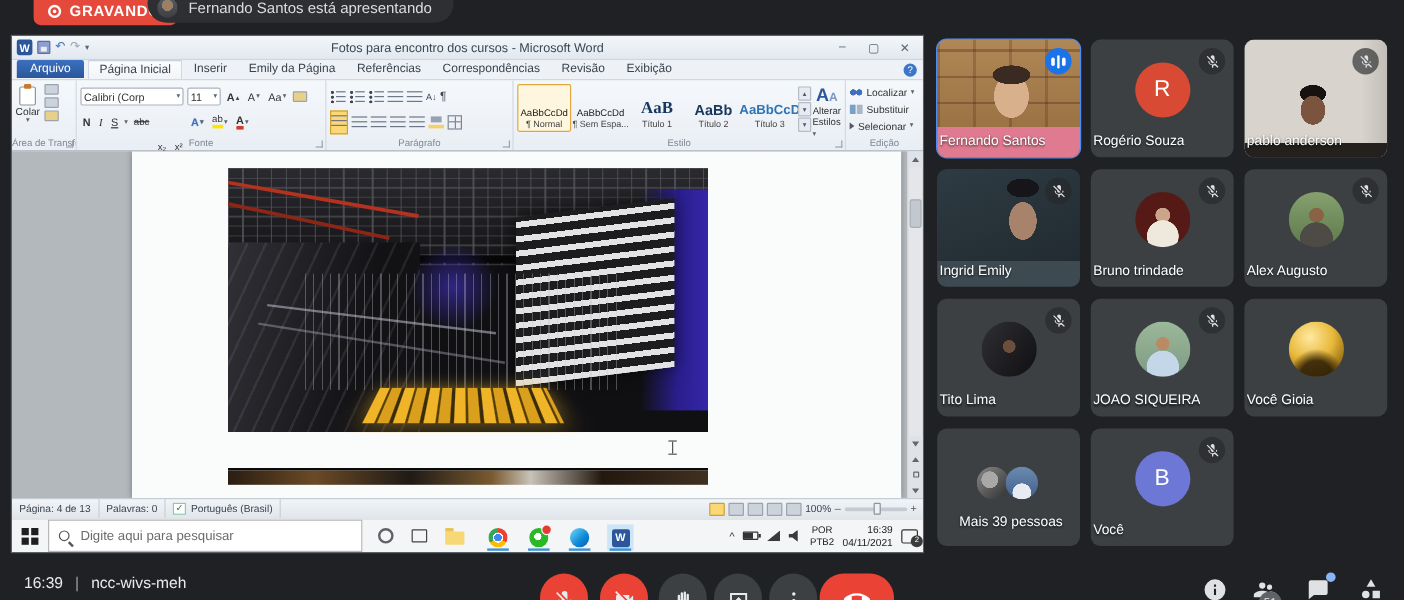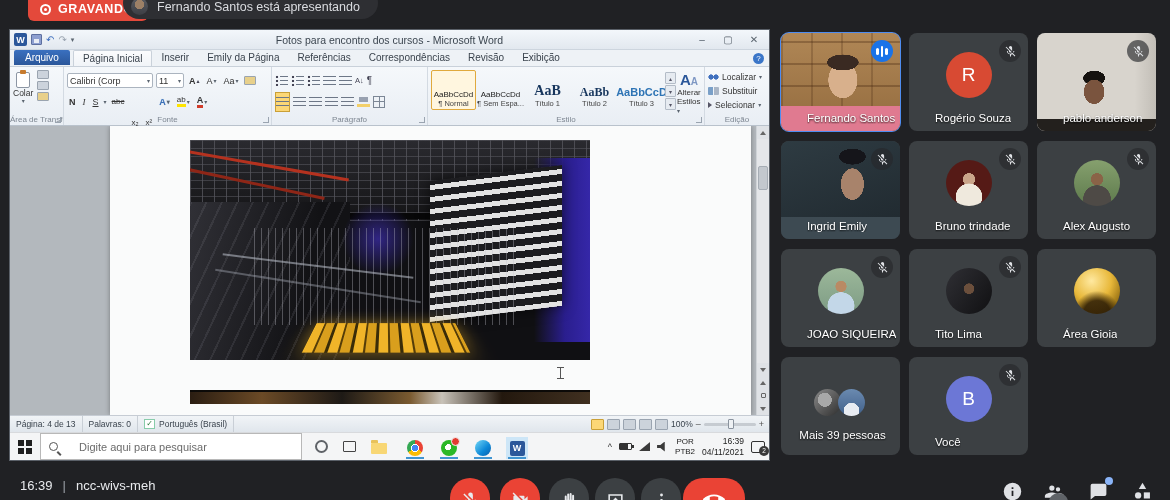--- a/index.html
+++ b/index.html
@@ -97,21 +97,21 @@
   .pil{font-size:10px;color:#445;}
 
   .g-style{width:277px;}
   .chips{display:flex;gap:2px;align-items:stretch;height:40px;}
   .chip{width:45px;border:1px solid transparent;border-radius:2px;display:flex;flex-direction:column;
     align-items:center;justify-content:flex-end;padding:1px;}
   .chip.sel{background:#fff6df;border-color:#e0a93d;}
   .csample{line-height:1.05;color:#1b1b1b;}
   .s-n{font-size:8px;}
   .s-t1{font-size:14px;font-family:"Liberation Serif",serif;font-weight:bold;color:#17365d;}
-  .s-t2{font-size:12px;font-family:Liberation Serif, serif;font-weight:bold;color:#17365d;}
+  .s-t2{font-size:12px;font-family:Liberation Sans, sans-serif;font-weight:bold;color:#17365d;}
   .s-t3{font-size:11px;color:#2e74b5;font-weight:bold;}
   .cname{font-size:7.5px;color:#444;white-space:nowrap;}
   .scrollcol{display:flex;flex-direction:column;gap:1px;margin:2px 1px 0;}
   .scb{width:11px;height:12px;background:#e6ebf1;border:1px solid #b3bcc7;border-radius:1px;
     display:flex;align-items:center;justify-content:center;font-size:6px;color:#556;}
   .alterar{display:flex;flex-direction:column;align-items:center;justify-content:flex-start;width:44px;font-size:8px;color:#333;line-height:1.15;padding-top:2px;}
   .aa-big{font-size:15px;font-weight:bold;color:#2b579a;line-height:1;}
   .aa-small{font-size:10px;font-weight:bold;color:#7f98c4;}
 
   .g-edit{flex:1;border-right:none;}
@@ -172,21 +172,21 @@
   .zsign{font-size:9px;color:#555;}
 
   
   .w-task{position:absolute;left:0;top:402px;right:0;height:28px;background:#f4f5f6;border-top:1px solid #d8dadd;}
   .winlogo{position:absolute;left:8px;top:7px;width:14px;height:14px;background:
     linear-gradient(#1f1f1f,#1f1f1f) 0 0/6px 6px no-repeat,
     linear-gradient(#1f1f1f,#1f1f1f) 8px 0/6px 6px no-repeat,
     linear-gradient(#1f1f1f,#1f1f1f) 0 8px/6px 6px no-repeat,
     linear-gradient(#1f1f1f,#1f1f1f) 8px 8px/6px 6px no-repeat;}
   .tsearch{position:absolute;left:30px;top:0;width:262px;height:27px;background:#fff;border:1px solid #b8b8b8;
-    display:flex;align-items:center;gap:19px;padding:0 8px;}
+    display:flex;align-items:center;gap:7px;padding:0 8px;}
   .mag{width:9px;height:9px;border:1.5px solid #555;border-radius:50%;position:relative;flex:none;}
   .mag::after{content:'';position:absolute;left:8px;top:8px;width:5px;height:1.5px;background:#555;transform:rotate(45deg);transform-origin:0 0;}
   .tsearch input{border:none;outline:none;font-size:11px;color:#444;width:100%;background:transparent;font-family:"Liberation Sans",sans-serif;}
   .tsearch input::placeholder{color:#6b6b6b;opacity:1;}
   .cortana{position:absolute;left:305px;top:7px;width:13px;height:13px;border:2px solid #5f6368;border-radius:50%;}
   .taskview{position:absolute;left:333px;top:8px;width:13px;height:11px;border:1.5px solid #444;border-radius:1px;}
   .tapp{position:absolute;top:4px;width:22px;height:22px;display:flex;align-items:center;justify-content:center;}
   .underl{position:absolute;bottom:0;width:18px;height:2px;background:#3f94d1;}
   .folder{width:16px;height:11px;background:#f8d775;border-radius:1px;position:relative;}
   .folder::before{content:'';position:absolute;left:0;top:-3px;width:7px;height:3px;background:#e8c25a;border-radius:1px 1px 0 0;}
@@ -209,21 +209,21 @@
   .dt{text-align:right;font-size:8.5px;}
   .notif{width:14px;height:12px;border:1.5px solid #333;border-radius:2px;position:relative;}
   .notif-badge{position:absolute;right:-5px;bottom:-4px;width:10px;height:10px;border-radius:50%;background:#3a3a3a;
     color:#fff;font-size:6.5px;display:flex;align-items:center;justify-content:center;}
 
   
   #panel{position:absolute;left:781px;top:33px;width:375px;display:grid;
     grid-template-columns:repeat(3,119px);grid-template-rows:repeat(4,98px);gap:10px 9px;}
   .tile{position:relative;background:#3c4043;border-radius:8px;overflow:hidden;}
   .tile.speaking{outline:2px solid #4e8cf0;outline-offset:-1px;}
-  .pname{position:absolute;left:26px;bottom:7px;color:#fff;font-size:11.5px;font-weight:500;
+  .pname{position:absolute;left:2px;bottom:7px;color:#fff;font-size:11.5px;font-weight:500;
     text-shadow:0 1px 2px rgba(0,0,0,.85);white-space:nowrap;max-width:100px;overflow:hidden;text-align:right;}
   .pname.center{left:4px;right:0;bottom:14px;text-align:center;max-width:none;}
   .mute{position:absolute;right:7px;top:7px;width:22px;height:22px;border-radius:50%;
     background:rgba(38,40,43,.65);display:flex;align-items:center;justify-content:center;}
   .mute svg{width:13px;height:13px;fill:#dfe1e5;}
   .speak-ind{position:absolute;right:7px;top:7px;width:22px;height:22px;border-radius:50%;background:#1a73e8;
     display:flex;align-items:center;justify-content:center;gap:2px;}
   .speak-ind i{width:2.5px;background:#fff;border-radius:2px;display:block;}
   .speak-ind i:nth-child(1){height:7px;}.speak-ind i:nth-child(2){height:11px;}.speak-ind i:nth-child(3){height:7px;}
   .vid{position:absolute;inset:0;}
@@ -687,38 +687,38 @@
       <div class="av av-alex"></div>
       <span class="pname">Alex Augusto</span>
     </div>
 
     <div class="tile">
       <div class="mute">
           <svg>
             <use href="#i-micoff"></use>
           </svg>
         </div>
-      <div class="av av-joaos"></div>
-      <span class="pname">JOAO SIQUEIRA</span>
+      <div class="av av-tito"></div>
+      <span class="pname">Tito Lima</span>
     </div>
 
     <div class="tile">
       <div class="mute">
           <svg>
             <use href="#i-micoff"></use>
           </svg>
         </div>
-      <div class="av av-tito"></div>
-      <span class="pname">Tito Lima</span>
+      <div class="av av-joaos"></div>
+      <span class="pname">JOAO SIQUEIRA</span>
     </div>
 
 
     <div class="tile">
       <div class="av av-gioia"></div>
-      <span class="pname">Área Gioia</span>
+      <span class="pname">Você Gioia</span>
     </div>
 
     <div class="tile">
       <div class="duo">
           <span class="d1"></span>
           <span class="d2"></span>
         </div>
       <span class="pname center">Mais 39 pessoas</span>
     </div>
 

